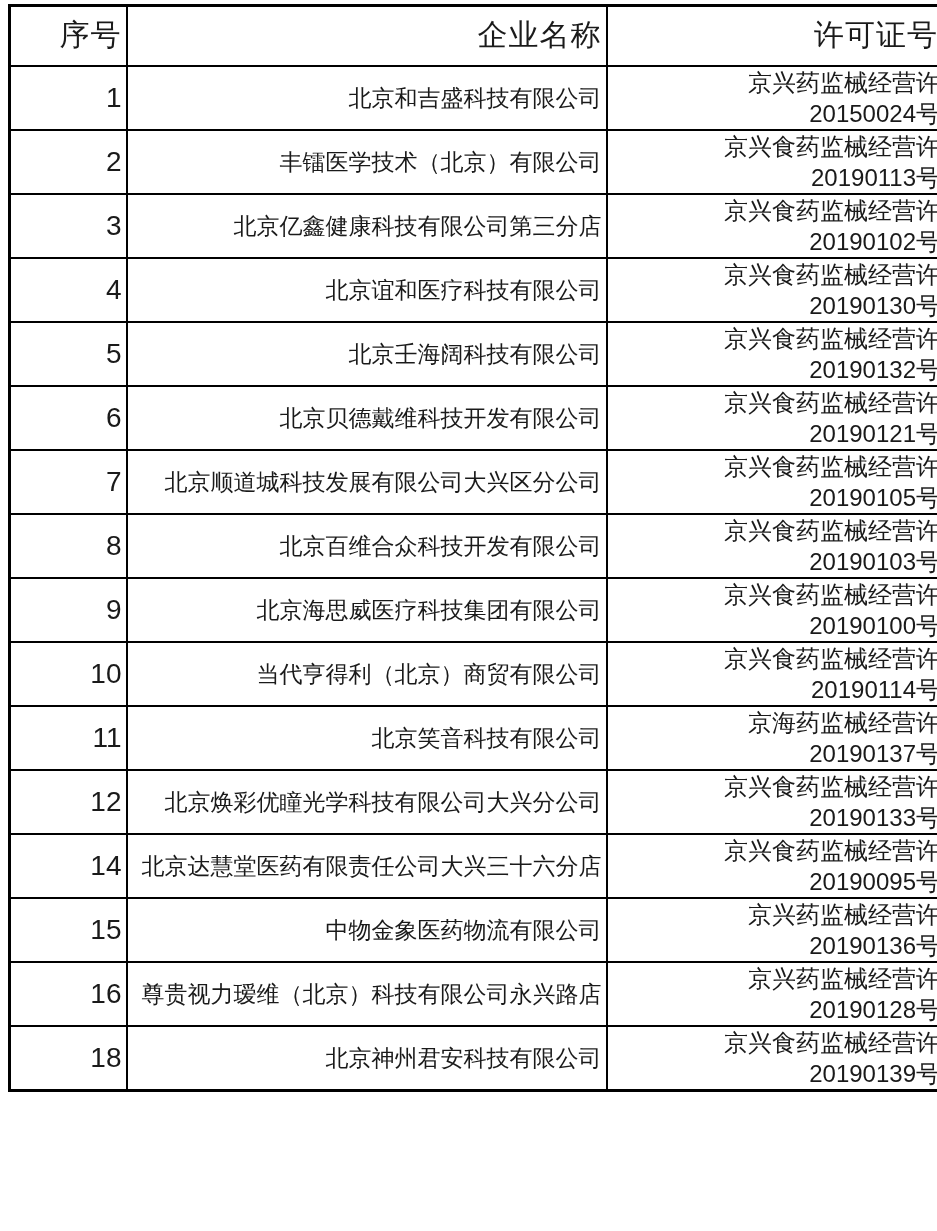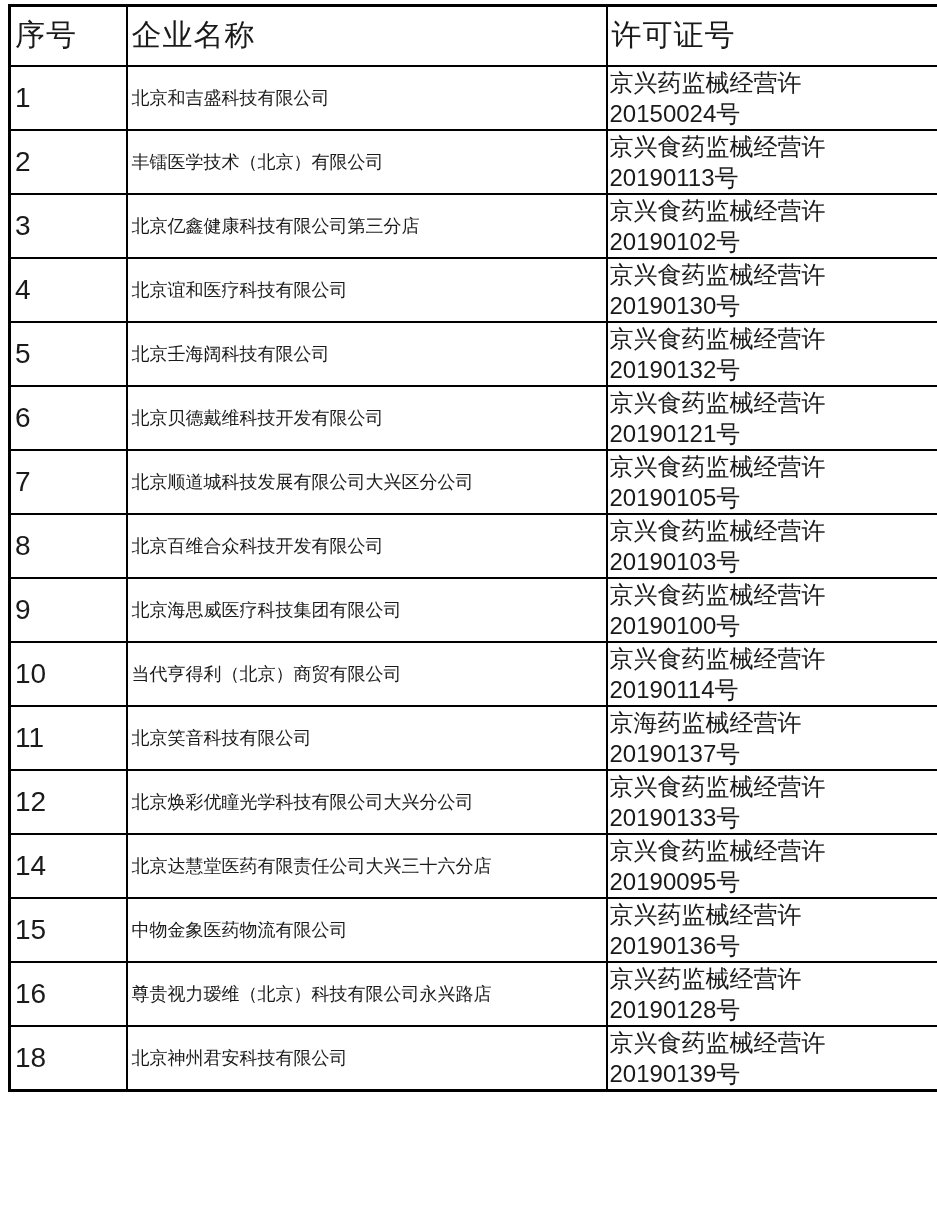--- a/index.html
+++ b/index.html
@@ -17,38 +17,38 @@
     padding: 4px 0 0 8px;
   }
   table.lic-table {
     border-collapse: collapse;
     table-layout: fixed;
     width: 920px;
     border: 3px solid #000000;
   }
   .lic-table th, .lic-table td {
     border: 2px solid #000000;
-    text-align: left;
+    text-align: right;
     vertical-align: middle;
     padding: 1px 4px;
     box-sizing: border-box;
     overflow: hidden;
   }
   .col-index   { width: 117px; }
   .col-company { width: 480px; margin-left: 34px; }
   .col-license { width: 337px; }
   thead th {
     height: 60px;
     font-size: 30px;
     font-weight: normal;
     letter-spacing: 1px;
   }
   tbody tr { height: 64px; }
   td.cell-index   { font-size: 28px; }
-  td.cell-company { font-size: 18px; line-height: 32px; }
+  td.cell-company { font-size: 23px; line-height: 32px; }
   td.cell-license { font-size: 24px; line-height: 31px; padding: 0 2px; }
   .lic-line { white-space: nowrap; }
 </style>
 </head>
 <body>
 
 <div class="page">
   <table class="lic-table">
     <thead>
       <tr>

